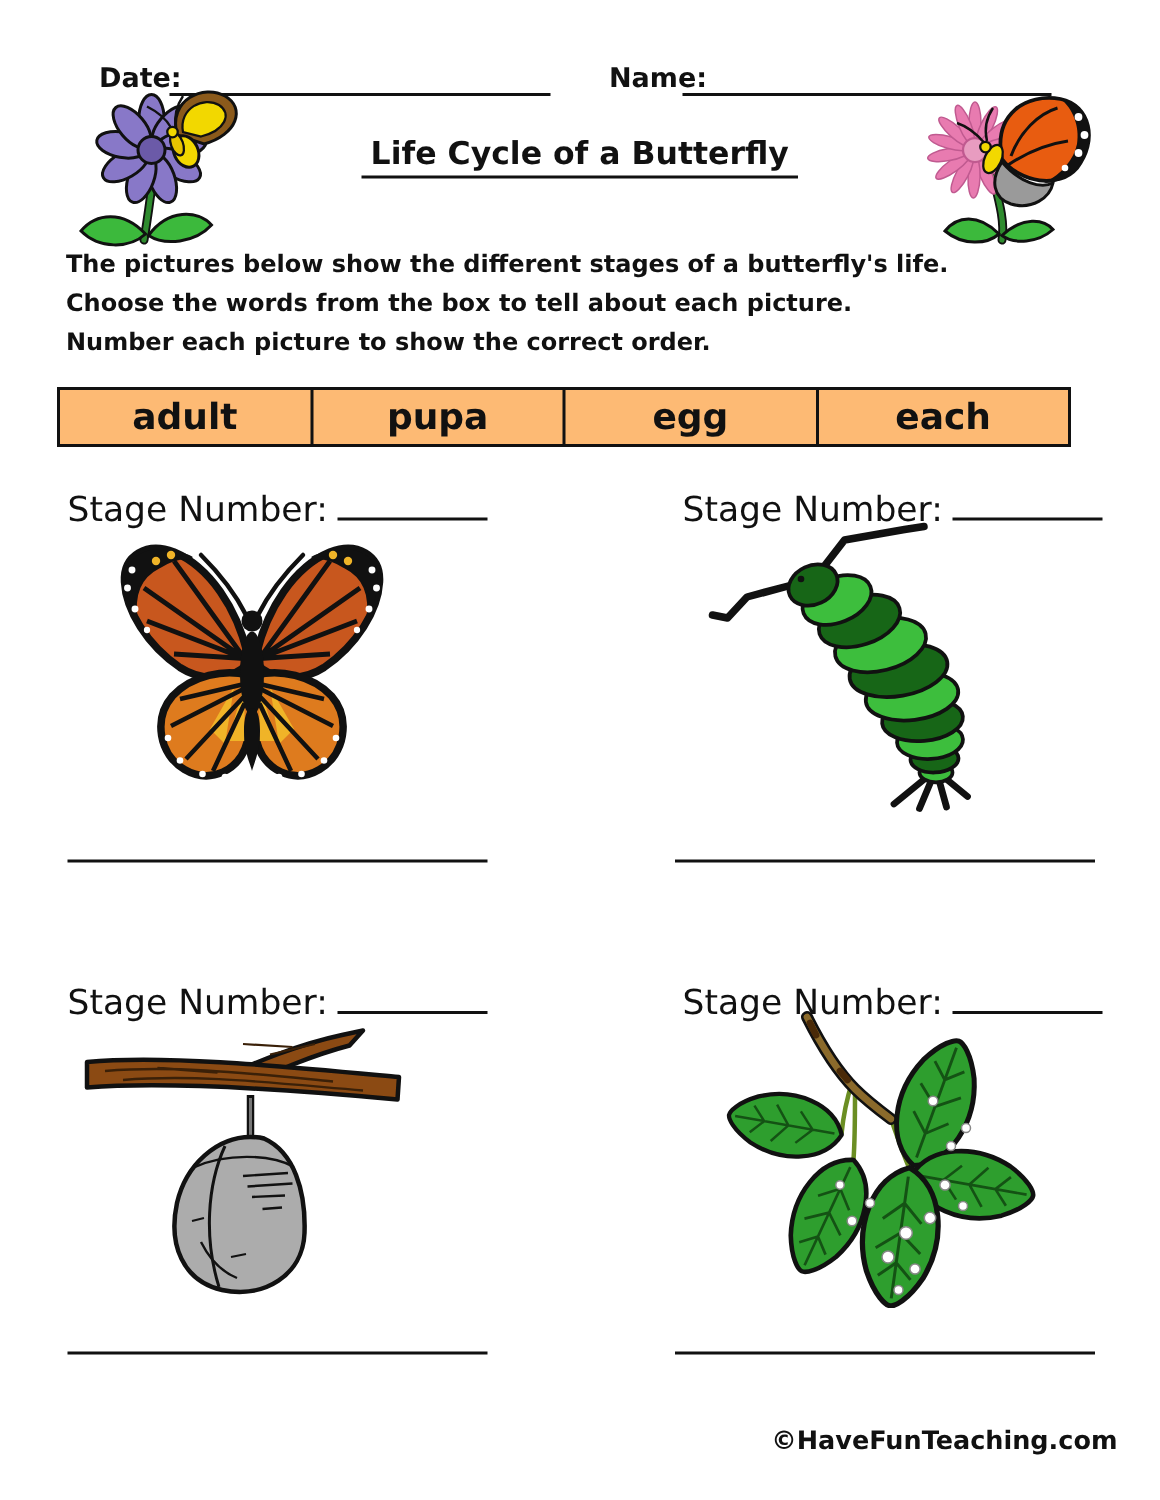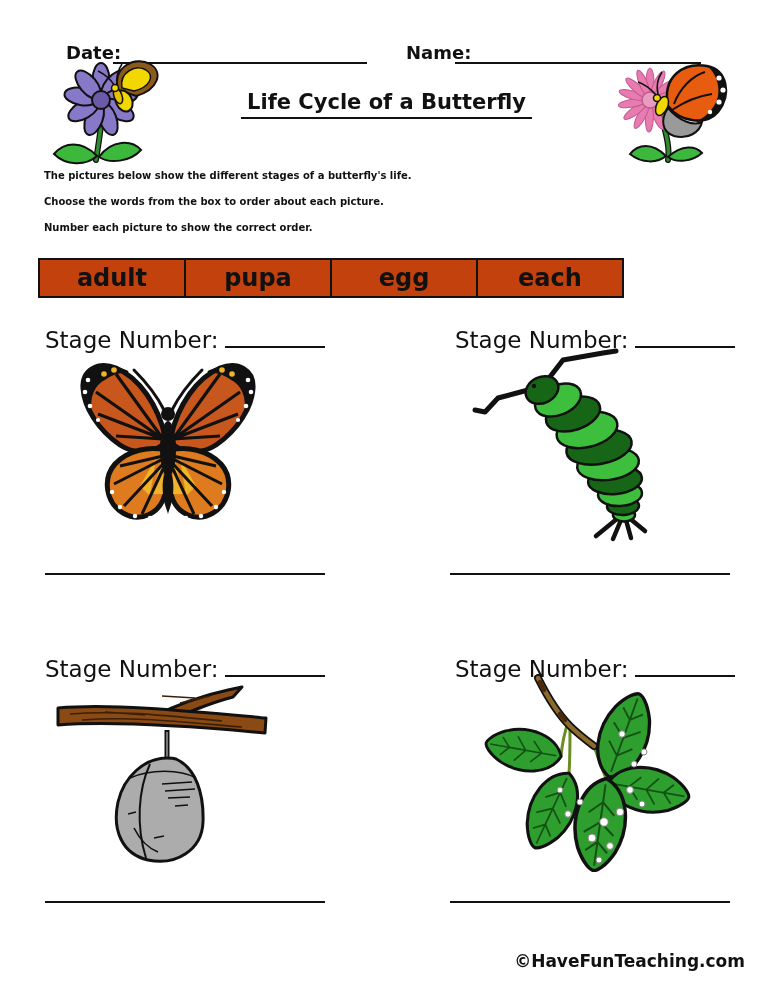--- a/index.html
+++ b/index.html
@@ -14,25 +14,25 @@
   .name-label{left:66px;top:42px;}
   .date-label{left:406px;top:42px;}
   .name-blank{left:113px;top:62px;width:254px;}
   .date-blank{left:455px;top:62px;width:246px;}
   .title-wrap{left:0;top:90px;width:773px;text-align:center;}
   .title-text{
     display:inline-block;font-size:21px;font-weight:bold;
     border-bottom:2.5px solid #111;padding:0 6px 3px 6px;
   }
   
-  .instructions{left:44px;top:163px;font-size:10px;font-weight:bold;line-height:26px;}
+  .instructions{left:44px;top:163px;font-size:16px;font-weight:bold;line-height:26px;}
   
   .word-box{
-    left:38px;top:258px;width:586px;height:40px;display:flex;
-    border:2px solid #111;box-sizing:border-box;background:#c2410c;
+    left:38px;top:258px;width:676px;height:40px;display:flex;
+    border:2px solid #111;box-sizing:border-box;background:#fdba74;
   }
   .word-cell{
     flex:1;display:flex;align-items:center;justify-content:center;
     font-size:24px;font-weight:bold;border-left:2px solid #111;
   }
   .word-cell:first-child{border-left:none;}
   
   .stage-label{font-weight:normal;font-size:23px;white-space:nowrap;}
   .stage-blank{
     display:inline-block;width:100px;border-bottom:2.5px solid #111;
@@ -114,21 +114,21 @@
   <path d="M64,44 C70,28 82,16 95,12" stroke="#111" stroke-width="2" fill="none"></path>
   <path d="M62,50 C74,42 88,36 102,34" stroke="#111" stroke-width="2" fill="none"></path>
   <ellipse cx="52" cy="46" rx="5.5" ry="10" transform="rotate(25,52,46)" fill="#F2D800" stroke="#111" stroke-width="1.5"></ellipse>
   <circle cx="47" cy="38" r="3.5" fill="#F2D800" stroke="#111" stroke-width="1.5"></circle>
   <path d="M46,35 C40,28 34,24 28,22" stroke="#111" stroke-width="1.6" fill="none"></path>
   <path d="M48,34 C46,26 48,18 52,12" stroke="#111" stroke-width="1.6" fill="none"></path>
 </svg>
 
 <div class="abs instructions">
   <div>The pictures below show the different stages of a butterfly's life.</div>
-  <div>Choose the words from the box to order about each picture.</div>
+  <div>Choose the words from the box to tell about each picture.</div>
   <div>Number each picture to show the correct order.</div>
 </div>
 
 <div class="abs word-box">
   <div class="word-cell">adult</div>
   <div class="word-cell">pupa</div>
   <div class="word-cell">egg</div>
   <div class="word-cell">each</div>
 </div>
 

